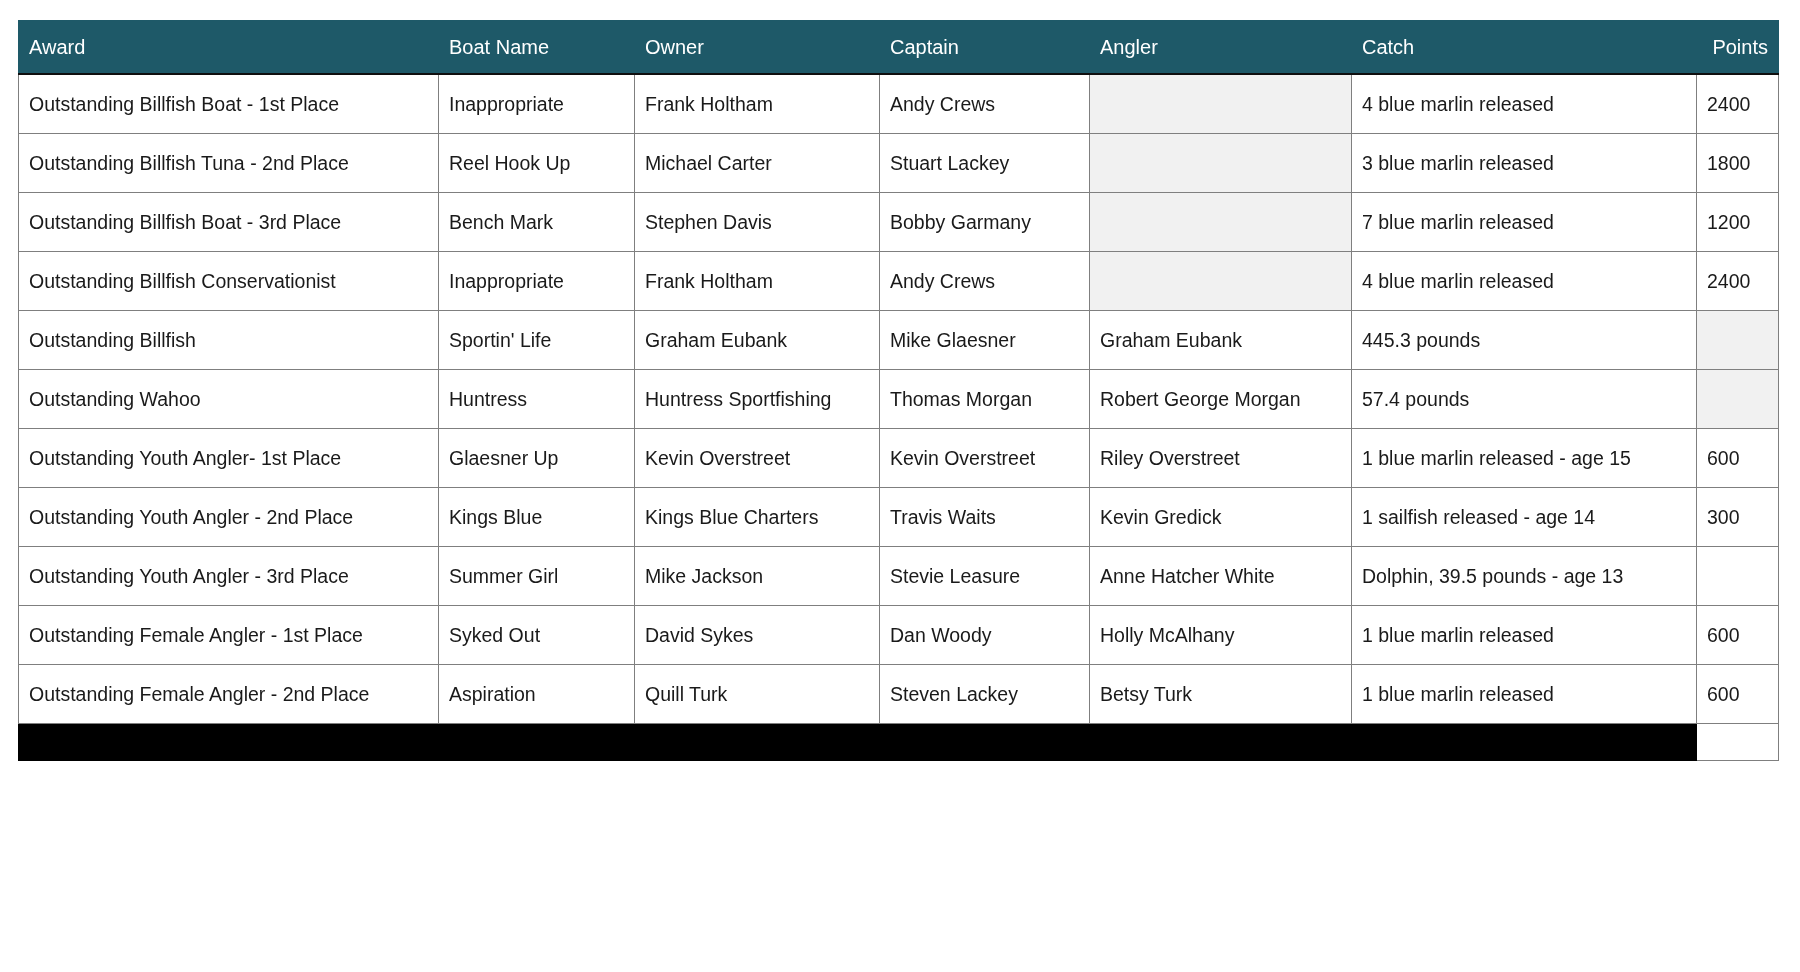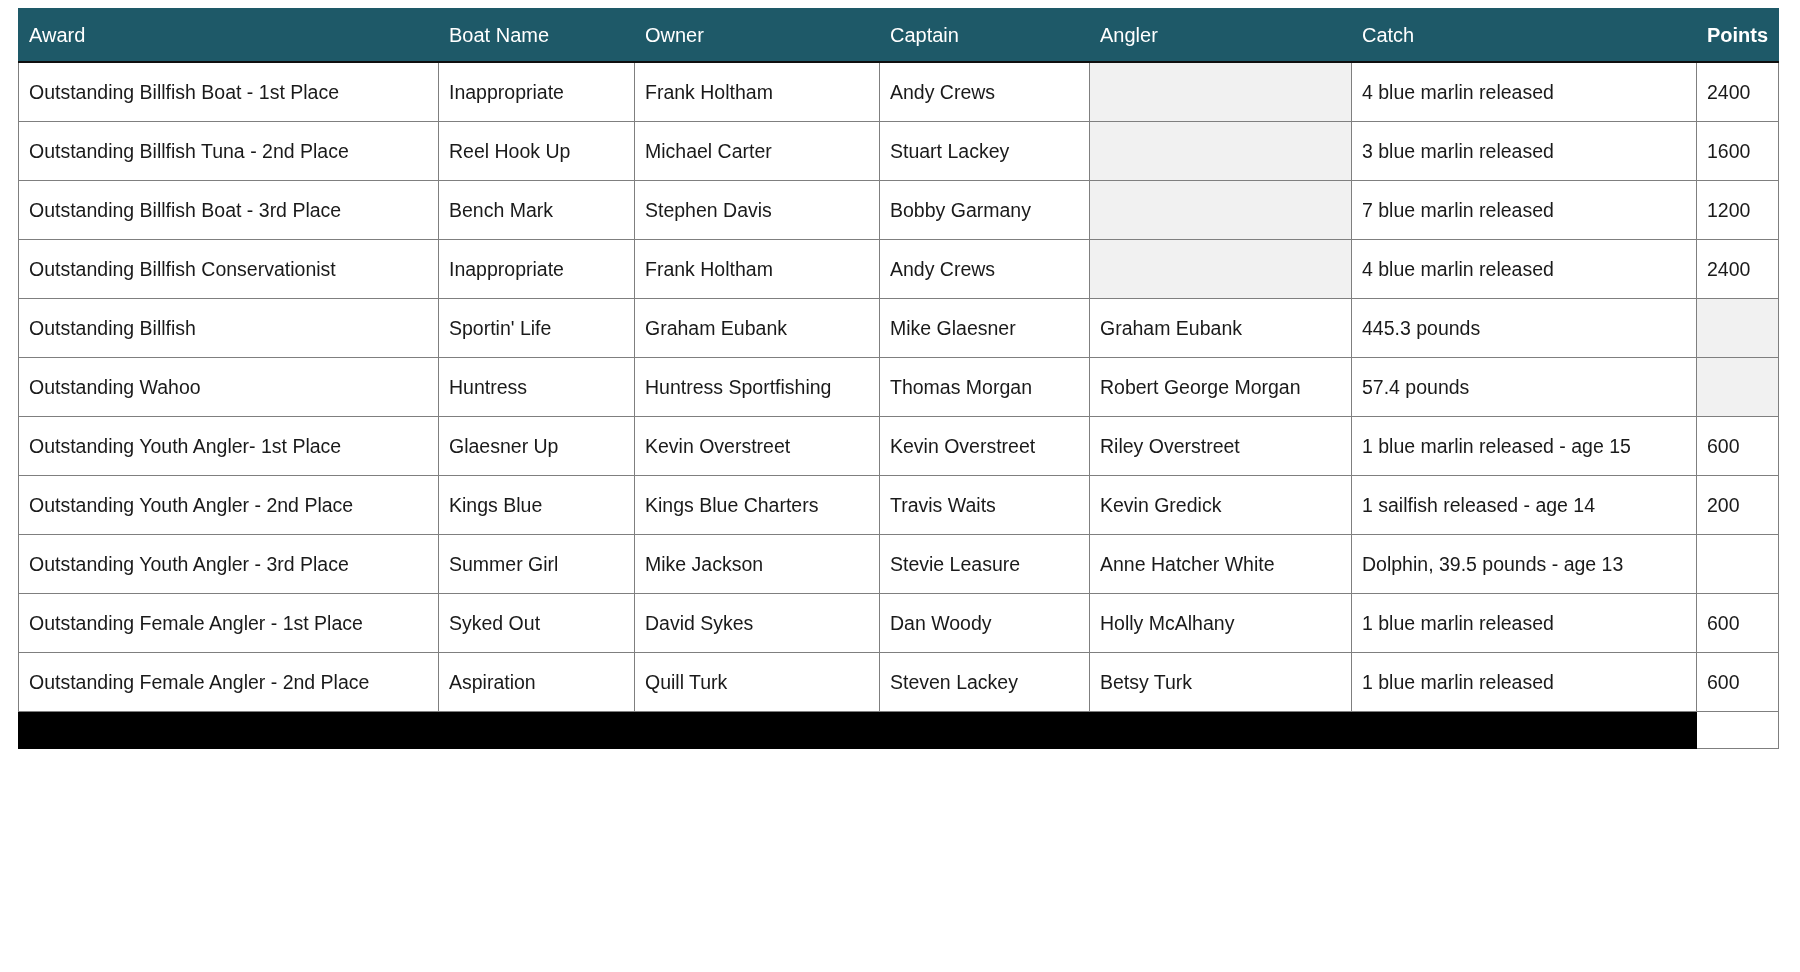--- a/index.html
+++ b/index.html
@@ -8,21 +8,21 @@
     background: #ffffff;
     width: 1800px;
     height: 972px;
     overflow: hidden;
   }
   body {
     font-family: "Liberation Sans", sans-serif;
     -webkit-font-smoothing: antialiased;
   }
   #results-table-wrap {
-    padding: 8px 0 0 18px;
+    padding: 20px 0 0 18px;
     box-sizing: border-box;
   }
   table.results {
     border-collapse: collapse;
     table-layout: fixed;
     width: 1760px;
     background: #ffffff;
   }
   table.results th, table.results td {
     border: 1px solid #7f7f7f;
@@ -38,22 +38,21 @@
   table.results thead th {
     background: #1e5968;
     color: #ffffff;
     font-weight: normal;
     font-size: 20px;
     height: 52px;
     border: 1px solid #1e5968;
     border-bottom: 2px solid #0f0f0f;
   }
   table.results thead th.points-head {
-    text-align: center;
-    font-weight: bold;
+    text-align: right;
   }
   td.award {
     color: #1b6a82;
   }
   td.blank-shade {
     background: #f1f1f1;
   }
   td.points {
     text-align: right;
     padding-right: 12px;
@@ -112,21 +111,21 @@
           <td class="">4 blue marlin released</td>
           <td class="points">2400</td>
         </tr>
         <tr>
           <td class="award">Outstanding Billfish Tuna - 2nd Place</td>
           <td class="">Reel Hook Up</td>
           <td class="">Michael Carter</td>
           <td class="">Stuart Lackey</td>
           <td class="blank-shade"></td>
           <td class="">3 blue marlin released</td>
-          <td class="points">1600</td>
+          <td class="points">1800</td>
         </tr>
         <tr>
           <td class="award">Outstanding Billfish Boat - 3rd Place</td>
           <td class="">Bench Mark</td>
           <td class="">Stephen Davis</td>
           <td class="">Bobby Garmany</td>
           <td class="blank-shade"></td>
           <td class="">7 blue marlin released</td>
           <td class="points">1200</td>
         </tr>
@@ -166,21 +165,21 @@
           <td class="">1 blue marlin released - age 15</td>
           <td class="points">600</td>
         </tr>
         <tr>
           <td class="award">Outstanding Youth Angler - 2nd Place</td>
           <td class="">Kings Blue</td>
           <td class="">Kings Blue Charters</td>
           <td class="">Travis Waits</td>
           <td class="">Kevin Gredick</td>
           <td class="">1 sailfish released - age 14</td>
-          <td class="points">200</td>
+          <td class="points">300</td>
         </tr>
         <tr>
           <td class="award">Outstanding Youth Angler - 3rd Place</td>
           <td class="">Summer Girl</td>
           <td class="">Mike Jackson</td>
           <td class="">Stevie Leasure</td>
           <td class="">Anne Hatcher White</td>
           <td class="">Dolphin, 39.5 pounds - age 13</td>
           <td class="points"></td>
         </tr>

